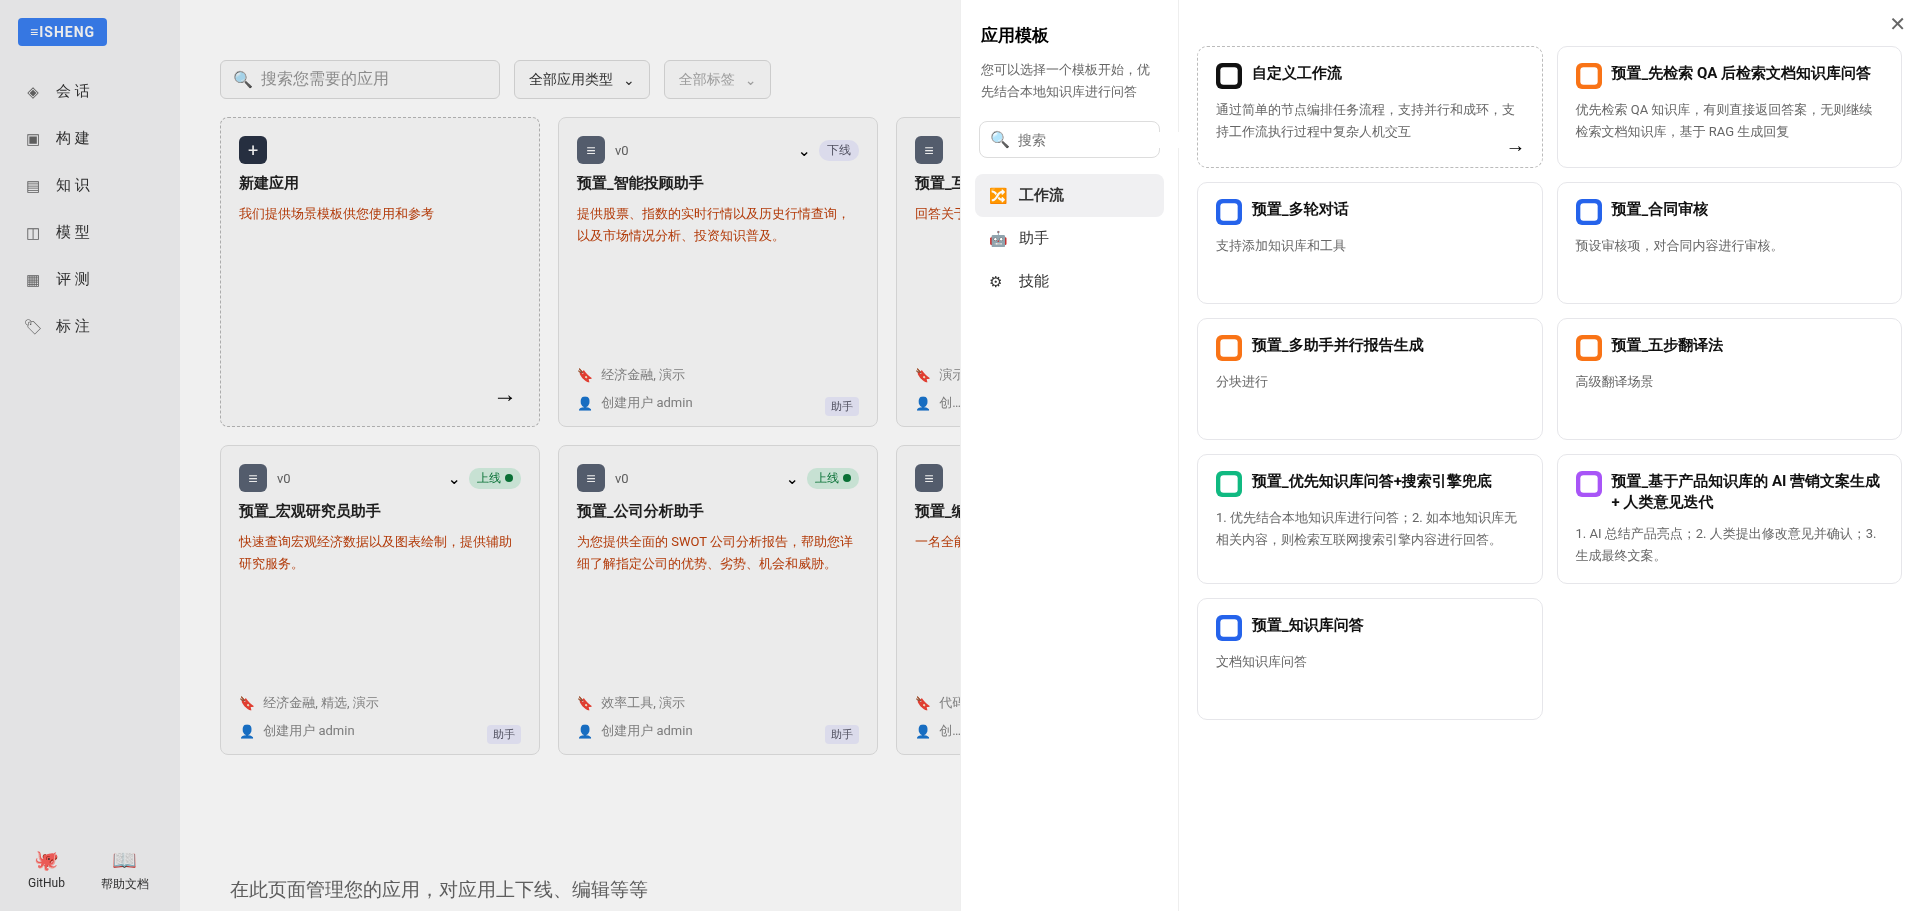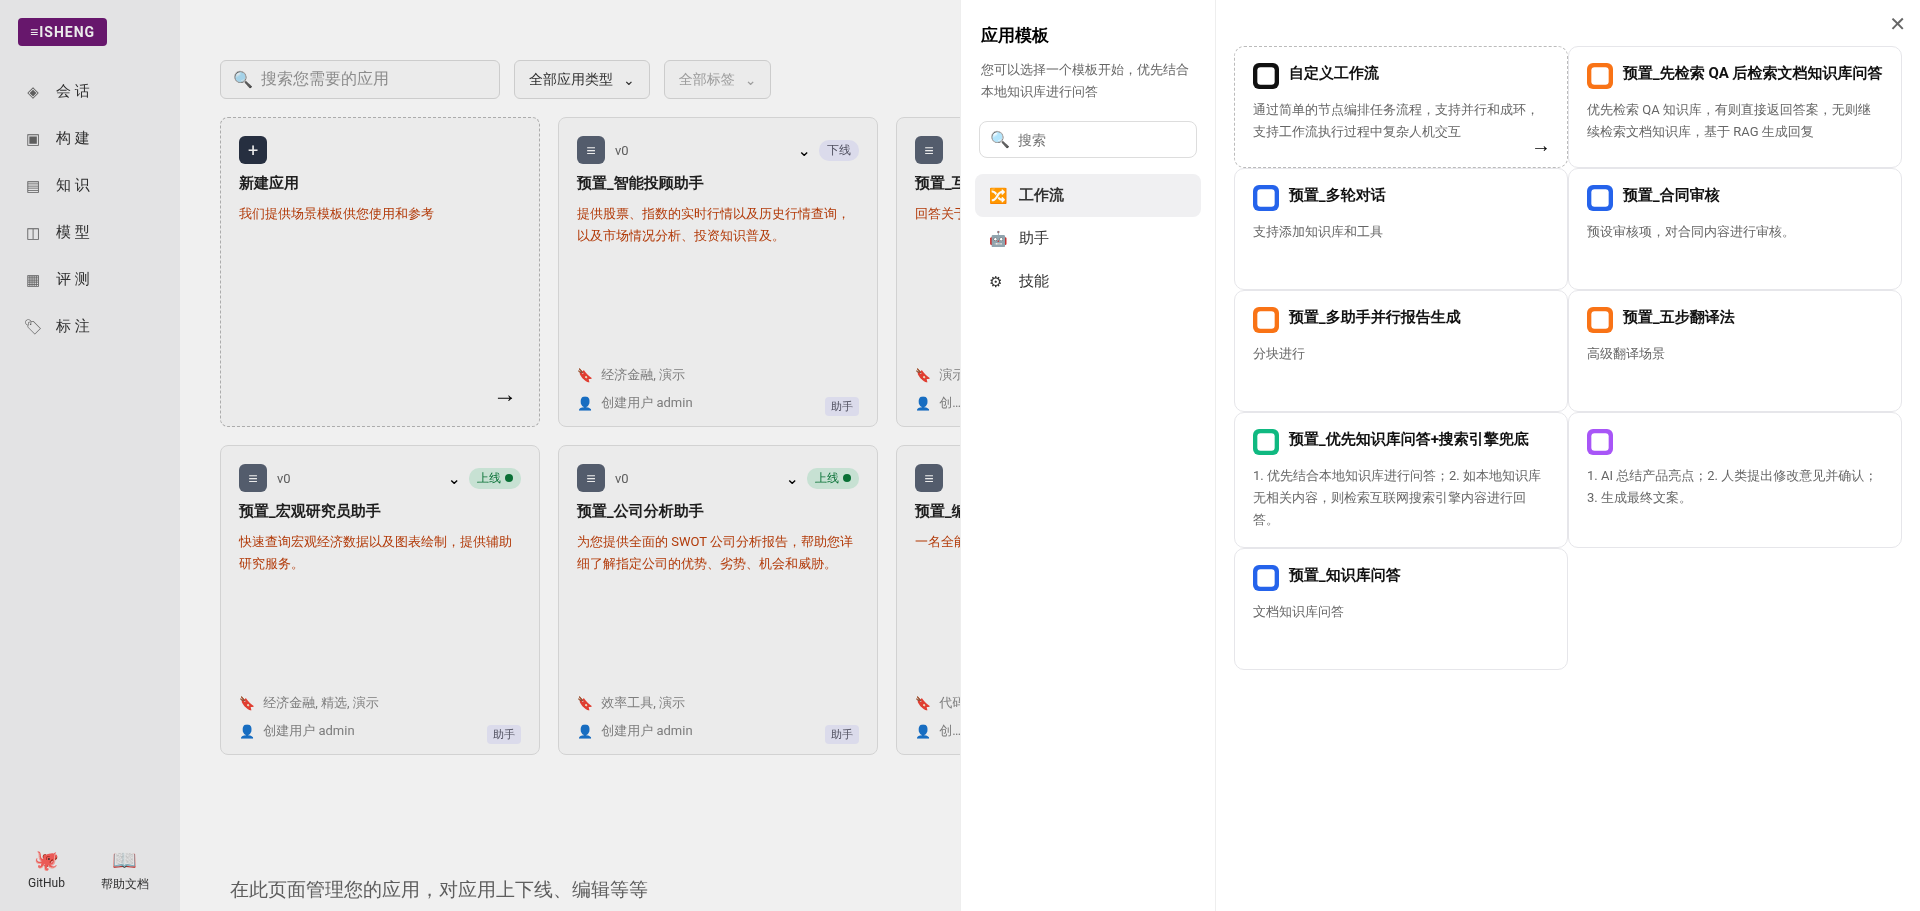--- a/index.html
+++ b/index.html
@@ -1,21 +1,21 @@
 <!DOCTYPE html>
 <html><head>
 <meta charset="utf-8">
 <style>
 * { margin: 0; padding: 0; box-sizing: border-box; font-family: -apple-system, BlinkMacSystemFont, "Segoe UI", Roboto, "Helvetica Neue", Arial, sans-serif; }
 body { width: 1920px; height: 911px; overflow: hidden; position: relative; background: #fff; }
 
 
 .bg-app { position: absolute; inset: 0; filter: brightness(0.98); }
 .sidebar { position: absolute; left: 0; top: 0; width: 180px; height: 100%; background: #f7f7f8; padding: 10px 0; }
-.logo { margin: 8px 18px 22px; padding: 6px 12px; background: #701a75; color: #fff; font-weight: 700; font-size: 14px; border-radius: 4px; display: inline-block; letter-spacing: 1px; }
+.logo { margin: 8px 18px 22px; padding: 6px 12px; background: #3b82f6; color: #fff; font-weight: 700; font-size: 14px; border-radius: 4px; display: inline-block; letter-spacing: 1px; }
 .nav-item { display: flex; align-items: center; gap: 14px; padding: 14px 24px; color: #333; font-size: 15px; cursor: pointer; }
 .nav-item .ic { width: 18px; height: 18px; display: inline-flex; align-items: center; justify-content: center; color: #666; }
 .sidebar-bottom { position: absolute; bottom: 18px; left: 0; width: 100%; display: flex; gap: 36px; padding-left: 28px; }
 .sb-item { display: flex; flex-direction: column; align-items: center; gap: 4px; font-size: 12px; color: #333; }
 
 .main { position: absolute; left: 180px; top: 0; right: 0; bottom: 0; padding: 16px 40px; }
 .header-nav { display: flex; gap: 60px; justify-content: flex-end; padding: 6px 200px 20px 0; font-size: 14px; color: #333; }
 .header-nav .hn { display: flex; align-items: center; gap: 6px; }
 .toolbar { display: flex; gap: 14px; margin-bottom: 18px; }
 .search-box { flex: 0 0 280px; border: 1px solid #ddd; border-radius: 6px; padding: 8px 12px; display: flex; align-items: center; gap: 8px; color: #999; background: #fff; }
@@ -39,30 +39,30 @@
 .card .meta .row { display: flex; align-items: center; gap: 8px; margin-top: 10px; }
 .arrow-go { position: absolute; bottom: 18px; right: 22px; font-size: 24px; }
 .tag-help { position: absolute; right: 0; bottom: -4px; font-size: 11px; padding: 2px 6px; background: #eef; color: #556; border-radius: 4px; }
 .footer-note { position: absolute; bottom: 8px; left: 230px; font-size: 19px; color: #666; }
 
 
 .overlay-dim { position: absolute; inset: 0; background: rgba(0,0,0,0.06); }
 
 
 .modal { position: absolute; top: 0; right: 0; width: 960px; height: 100%; background: #fff; display: flex; border-left: 1px solid #eee; }
-.modal .left { width: 255px; padding: 24px 14px; border-right: 1px solid #eee; }
+.modal .left { width: 218px; padding: 24px 14px; border-right: 1px solid #eee; }
 .modal .left h3 { font-size: 17px; margin-bottom: 12px; padding: 0 6px; }
 .modal .left .sub { font-size: 13px; color: #666; line-height: 1.7; padding: 0 6px; margin-bottom: 18px; }
 .modal .left .msearch { border: 1px solid #ddd; border-radius: 8px; padding: 8px 10px; display: flex; gap: 8px; align-items: center; margin: 0 4px 16px; }
 .modal .left .msearch input { border: none; outline: none; font-size: 14px; flex: 1; }
 .modal .left .cat { display: flex; align-items: center; gap: 12px; padding: 12px 14px; border-radius: 8px; font-size: 15px; cursor: pointer; color: #333; }
 .modal .left .cat.active { background: #f0f0f2; font-weight: 600; }
 .modal .right { flex: 1; padding: 10px 18px 18px; overflow-y: auto; position: relative; }
 .close-btn { position: absolute; top: 12px; right: 14px; font-size: 20px; color: #666; cursor: pointer; background: none; border: none; }
-.tpl-grid { display: grid; grid-template-columns: 1fr 1fr; margin-top: 36px; }
+.tpl-grid { display: grid; grid-template-columns: 1fr 1fr; gap: 14px; margin-top: 36px; }
 .tpl { border: 1px solid #e6e6ea; border-radius: 10px; padding: 16px 18px; min-height: 122px; position: relative; }
 .tpl.dashed { border: 1px dashed #bbb; }
 .tpl .trow { display: flex; gap: 10px; align-items: flex-start; margin-bottom: 10px; }
 .tpl .ticon { width: 26px; height: 26px; border-radius: 6px; flex: 0 0 26px; display: flex; align-items: center; justify-content: center; }
 .tpl h5 { font-size: 15px; line-height: 1.4; color: #111; }
 .tpl p { font-size: 13px; color: #666; line-height: 1.7; }
 .tpl .go { position: absolute; right: 16px; bottom: 10px; font-size: 20px; }
 
 svg { width: 100%; height: 100%; }
 .ic18 { width: 18px; height: 18px; display: inline-block; }
@@ -355,20 +355,21 @@
           </div>
           <p>1. 优先结合本地知识库进行问答；2. 如本地知识库无相关内容，则检索互联网搜索引擎内容进行回答。</p>
         </div>
         <div class="tpl">
           <div class="trow">
             <div class="ticon" style="background:#a855f7">
               <svg viewBox="0 0 24 24" fill="#fff">
                 <rect x="4" y="4" width="16" height="16" rx="3"></rect>
               </svg>
             </div>
+            <h5>预置_基于产品知识库的 AI 营销文案生成 + 人类意见迭代</h5>
           </div>
           <p>1. AI 总结产品亮点；2. 人类提出修改意见并确认；3. 生成最终文案。</p>
         </div>
         <div class="tpl">
           <div class="trow">
             <div class="ticon" style="background:#2563eb">
               <svg viewBox="0 0 24 24" fill="#fff">
                 <rect x="4" y="4" width="16" height="16" rx="3"></rect>
               </svg>
             </div>

